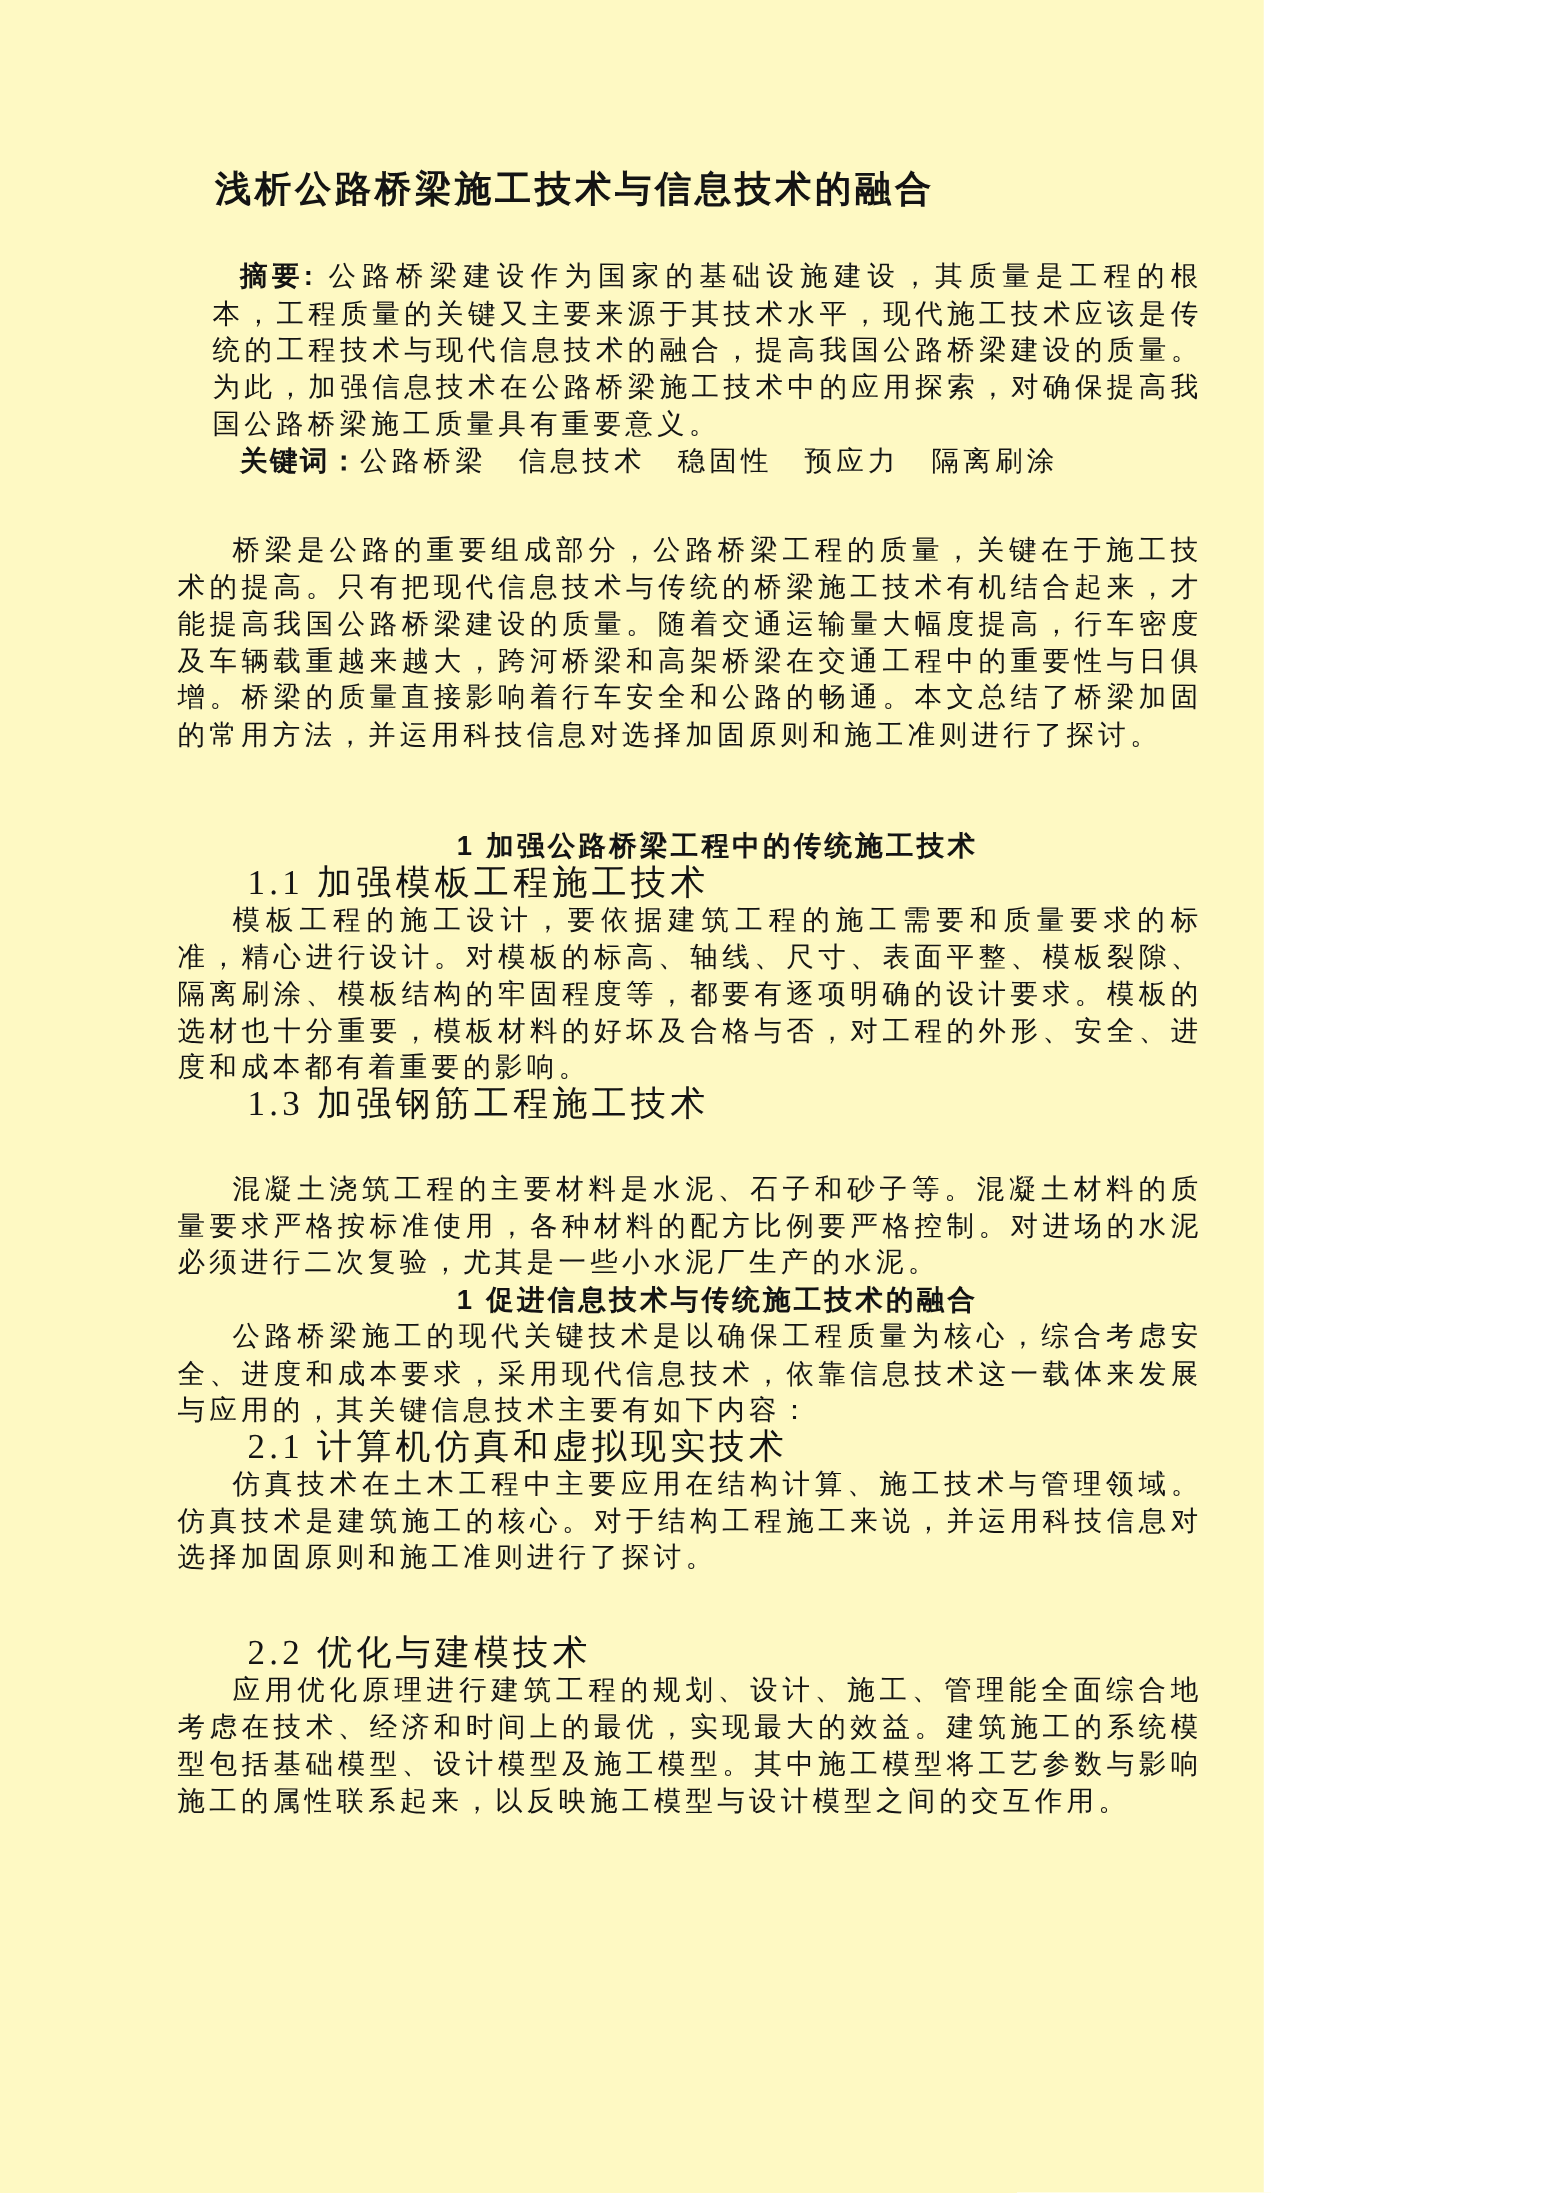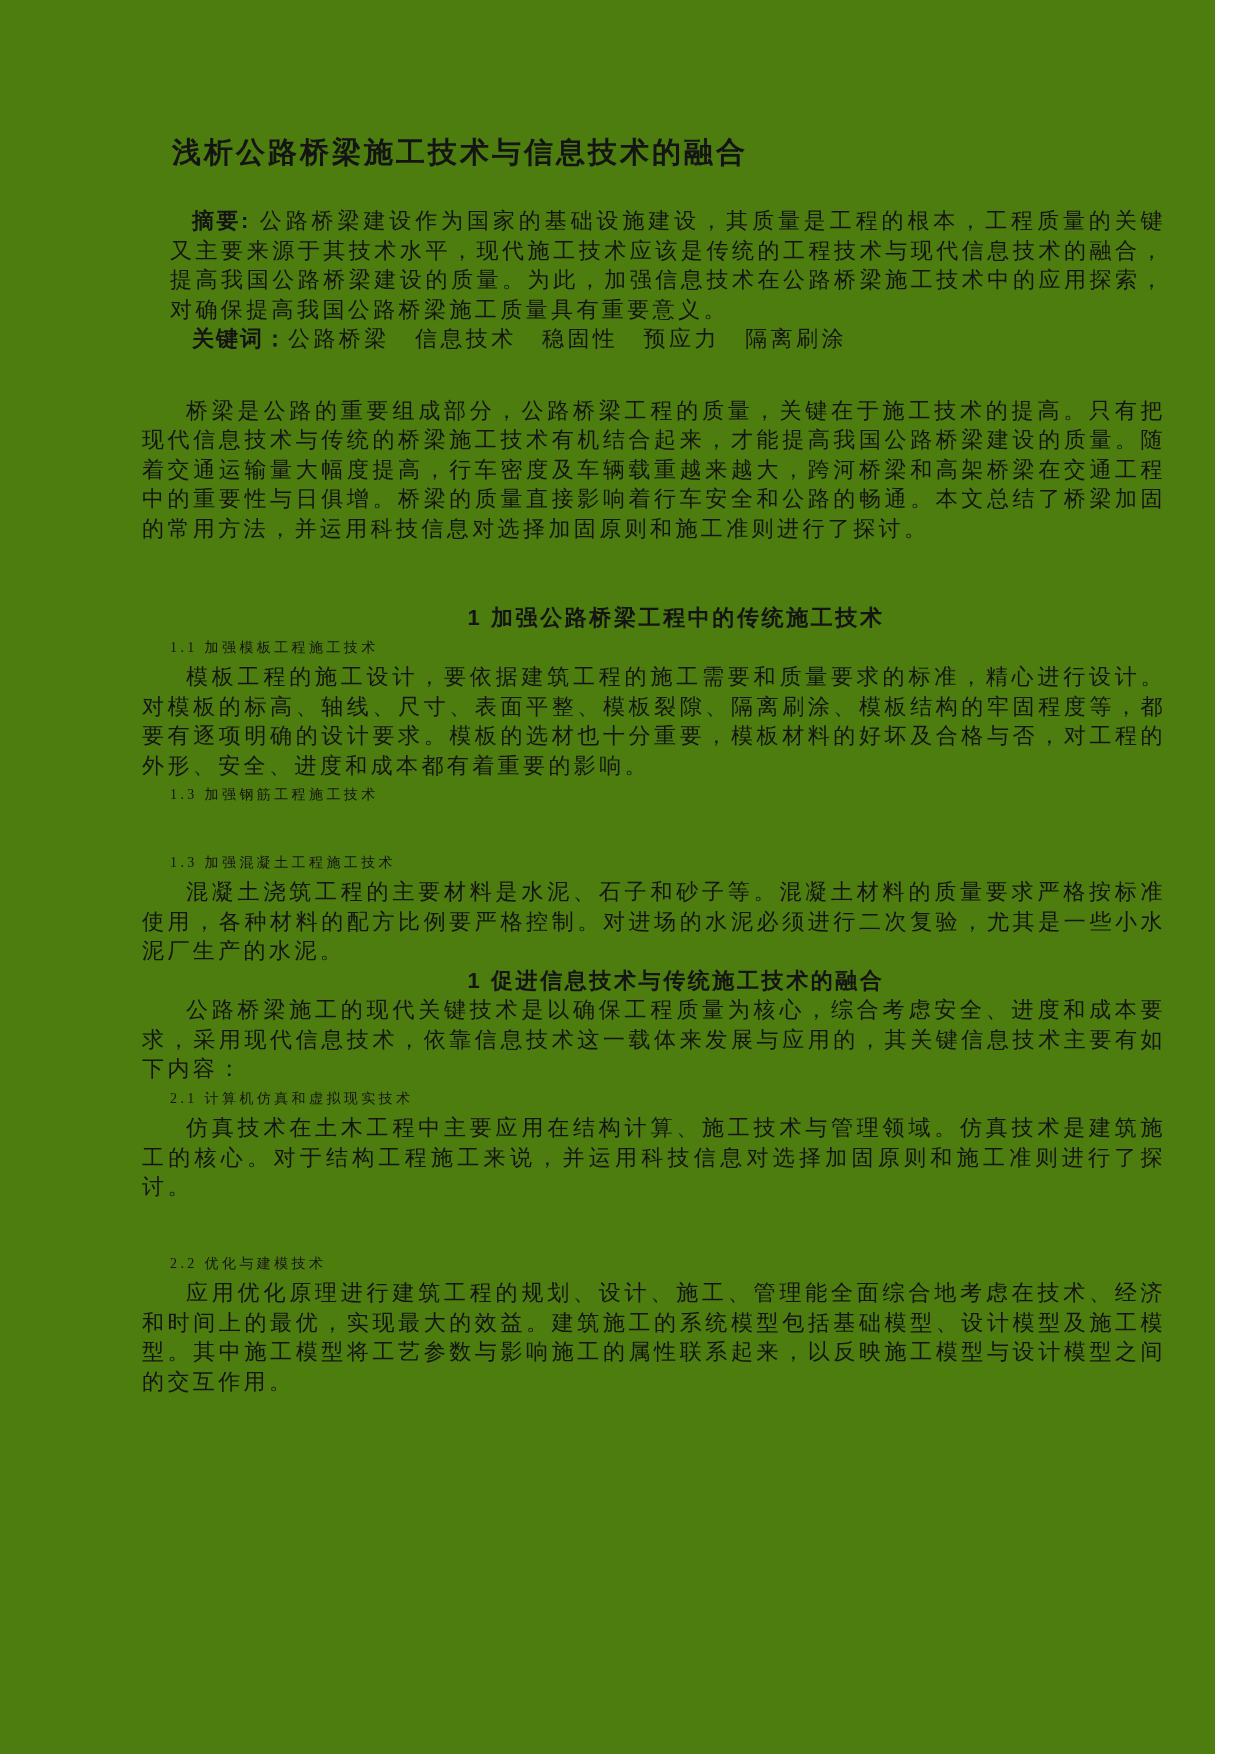--- a/index.html
+++ b/index.html
@@ -1,21 +1,21 @@
 <!DOCTYPE html>
 <html><head>
 <meta charset="utf-8">
 <style>
   * { margin: 0; padding: 0; box-sizing: border-box; }
   html, body { background: #ffffff; }
   .page {
     position: relative;
-    width: 1215px;
+    width: 1011px;
     height: 1754px;
-    background: #4d7c0f;
+    background: #fef9c3;
     padding: 130px 49px 0 142px;
     font-family: "Liberation Serif", serif;
     font-size: 22px;
     line-height: 29.5px;
     letter-spacing: 3.4px;
     color: #141414;
     overflow: hidden;
   }
   .title {
     font-size: 29px;
@@ -39,21 +39,21 @@
   .sec-heading {
     font-size: 22px;
     font-weight: bold;
     text-indent: 2em;
     text-align: center;
     font-family: "Liberation Sans", sans-serif;
     letter-spacing: 2.6px;
     line-height: 29.5px;
   }
   .sub-heading {
-    font-size: 14px;
+    font-size: 28px;
     font-weight: normal;
     text-indent: 2em;
     text-align: left;
     line-height: 29.5px;
   }
   .sp-a { height: 42px; }
   .sp-b { height: 60px; }
   .sp-c { height: 38px; }
   .sp-d { height: 47px; }
 </style>
@@ -76,21 +76,20 @@
   <div class="sp-b"></div>
 
   <h2 class="sec-heading">1 加强公路桥梁工程中的传统施工技术</h2>
   <h3 class="sub-heading">1.1 加强模板工程施工技术</h3>
   <p class="para">模板工程的施工设计，要依据建筑工程的施工需要和质量要求的标准，精心进行设计。对模板的标高、轴线、尺寸、表面平整、模板裂隙、隔离刷涂、模板结构的牢固程度等，都要有逐项明确的设计要求。模板的选材也十分重要，模板材料的好坏及合格与否，对工程的外形、安全、进度和成本都有着重要的影响。</p>
 
   <h3 class="sub-heading">1.3 加强钢筋工程施工技术</h3>
 
   <div class="sp-c"></div>
 
-  <h3 class="sub-heading">1.3 加强混凝土工程施工技术</h3>
   <p class="para">混凝土浇筑工程的主要材料是水泥、石子和砂子等。混凝土材料的质量要求严格按标准使用，各种材料的配方比例要严格控制。对进场的水泥必须进行二次复验，尤其是一些小水泥厂生产的水泥。</p>
 
   <h2 class="sec-heading">1 促进信息技术与传统施工技术的融合</h2>
   <p class="para">公路桥梁施工的现代关键技术是以确保工程质量为核心，综合考虑安全、进度和成本要求，采用现代信息技术，依靠信息技术这一载体来发展与应用的，其关键信息技术主要有如下内容：</p>
 
   <h3 class="sub-heading">2.1 计算机仿真和虚拟现实技术</h3>
   <p class="para">仿真技术在土木工程中主要应用在结构计算、施工技术与管理领域。仿真技术是建筑施工的核心。对于结构工程施工来说，并运用科技信息对选择加固原则和施工准则进行了探讨。</p>
 
   <div class="sp-d"></div>
 

